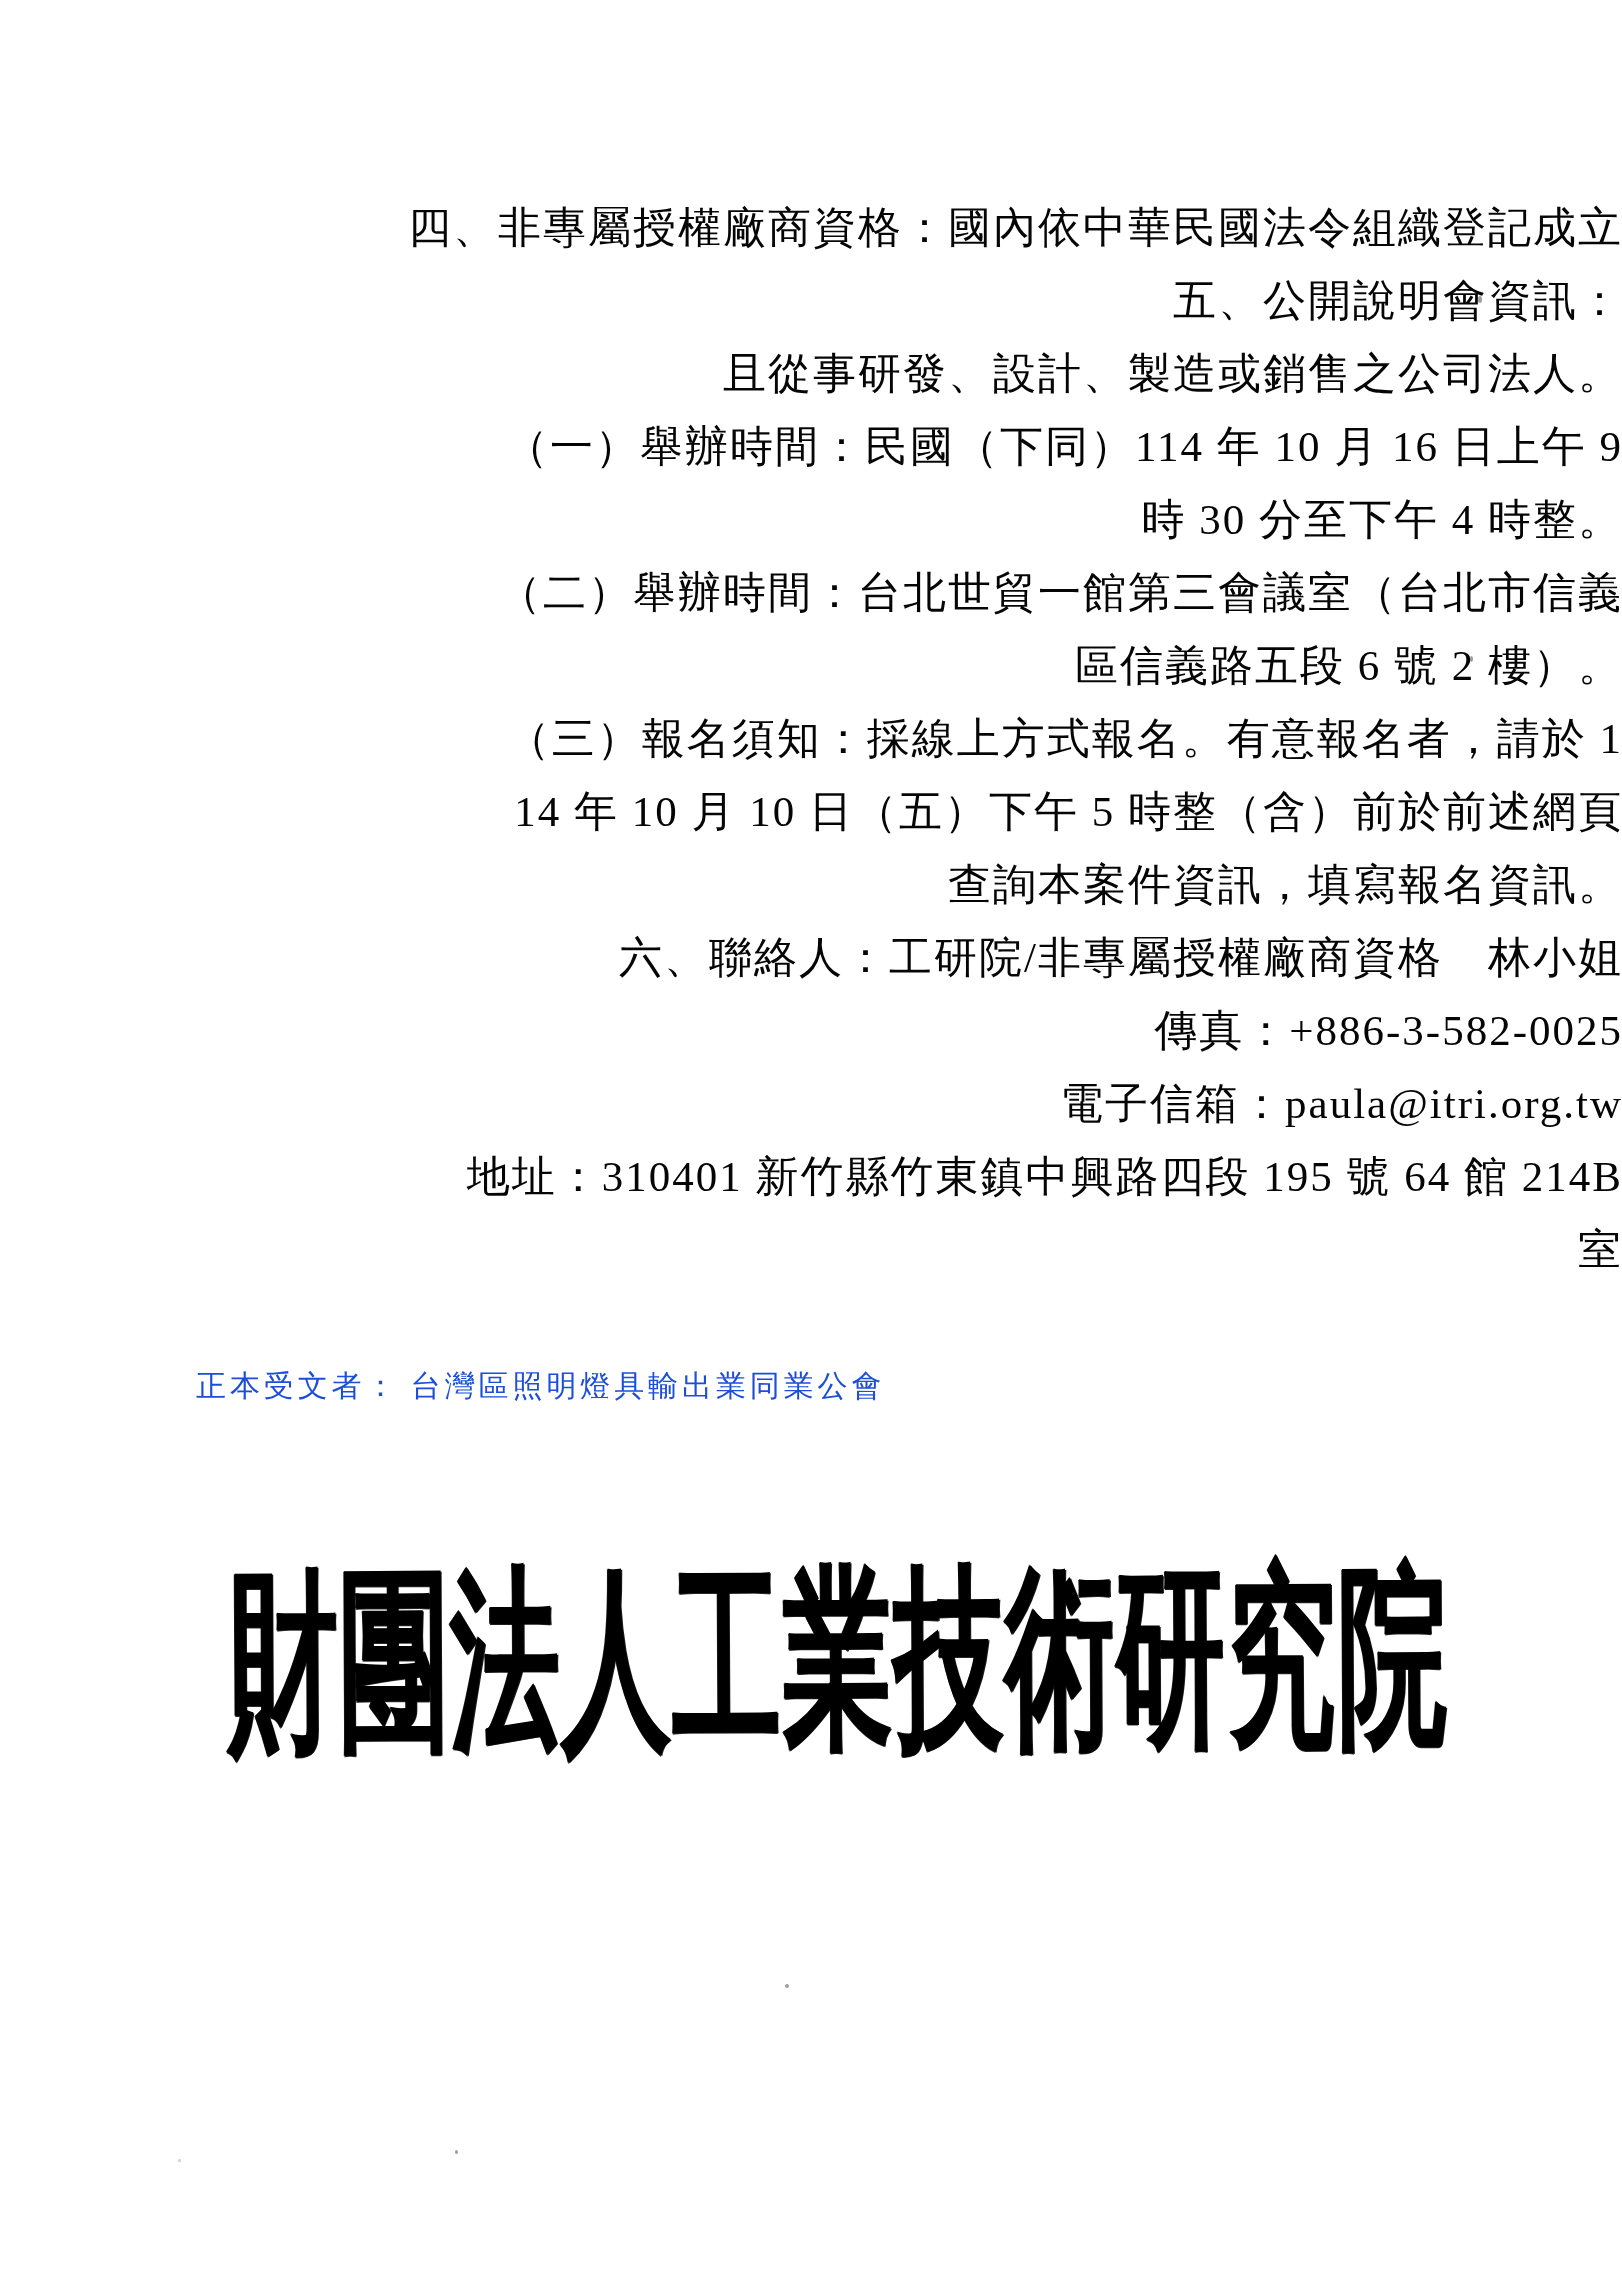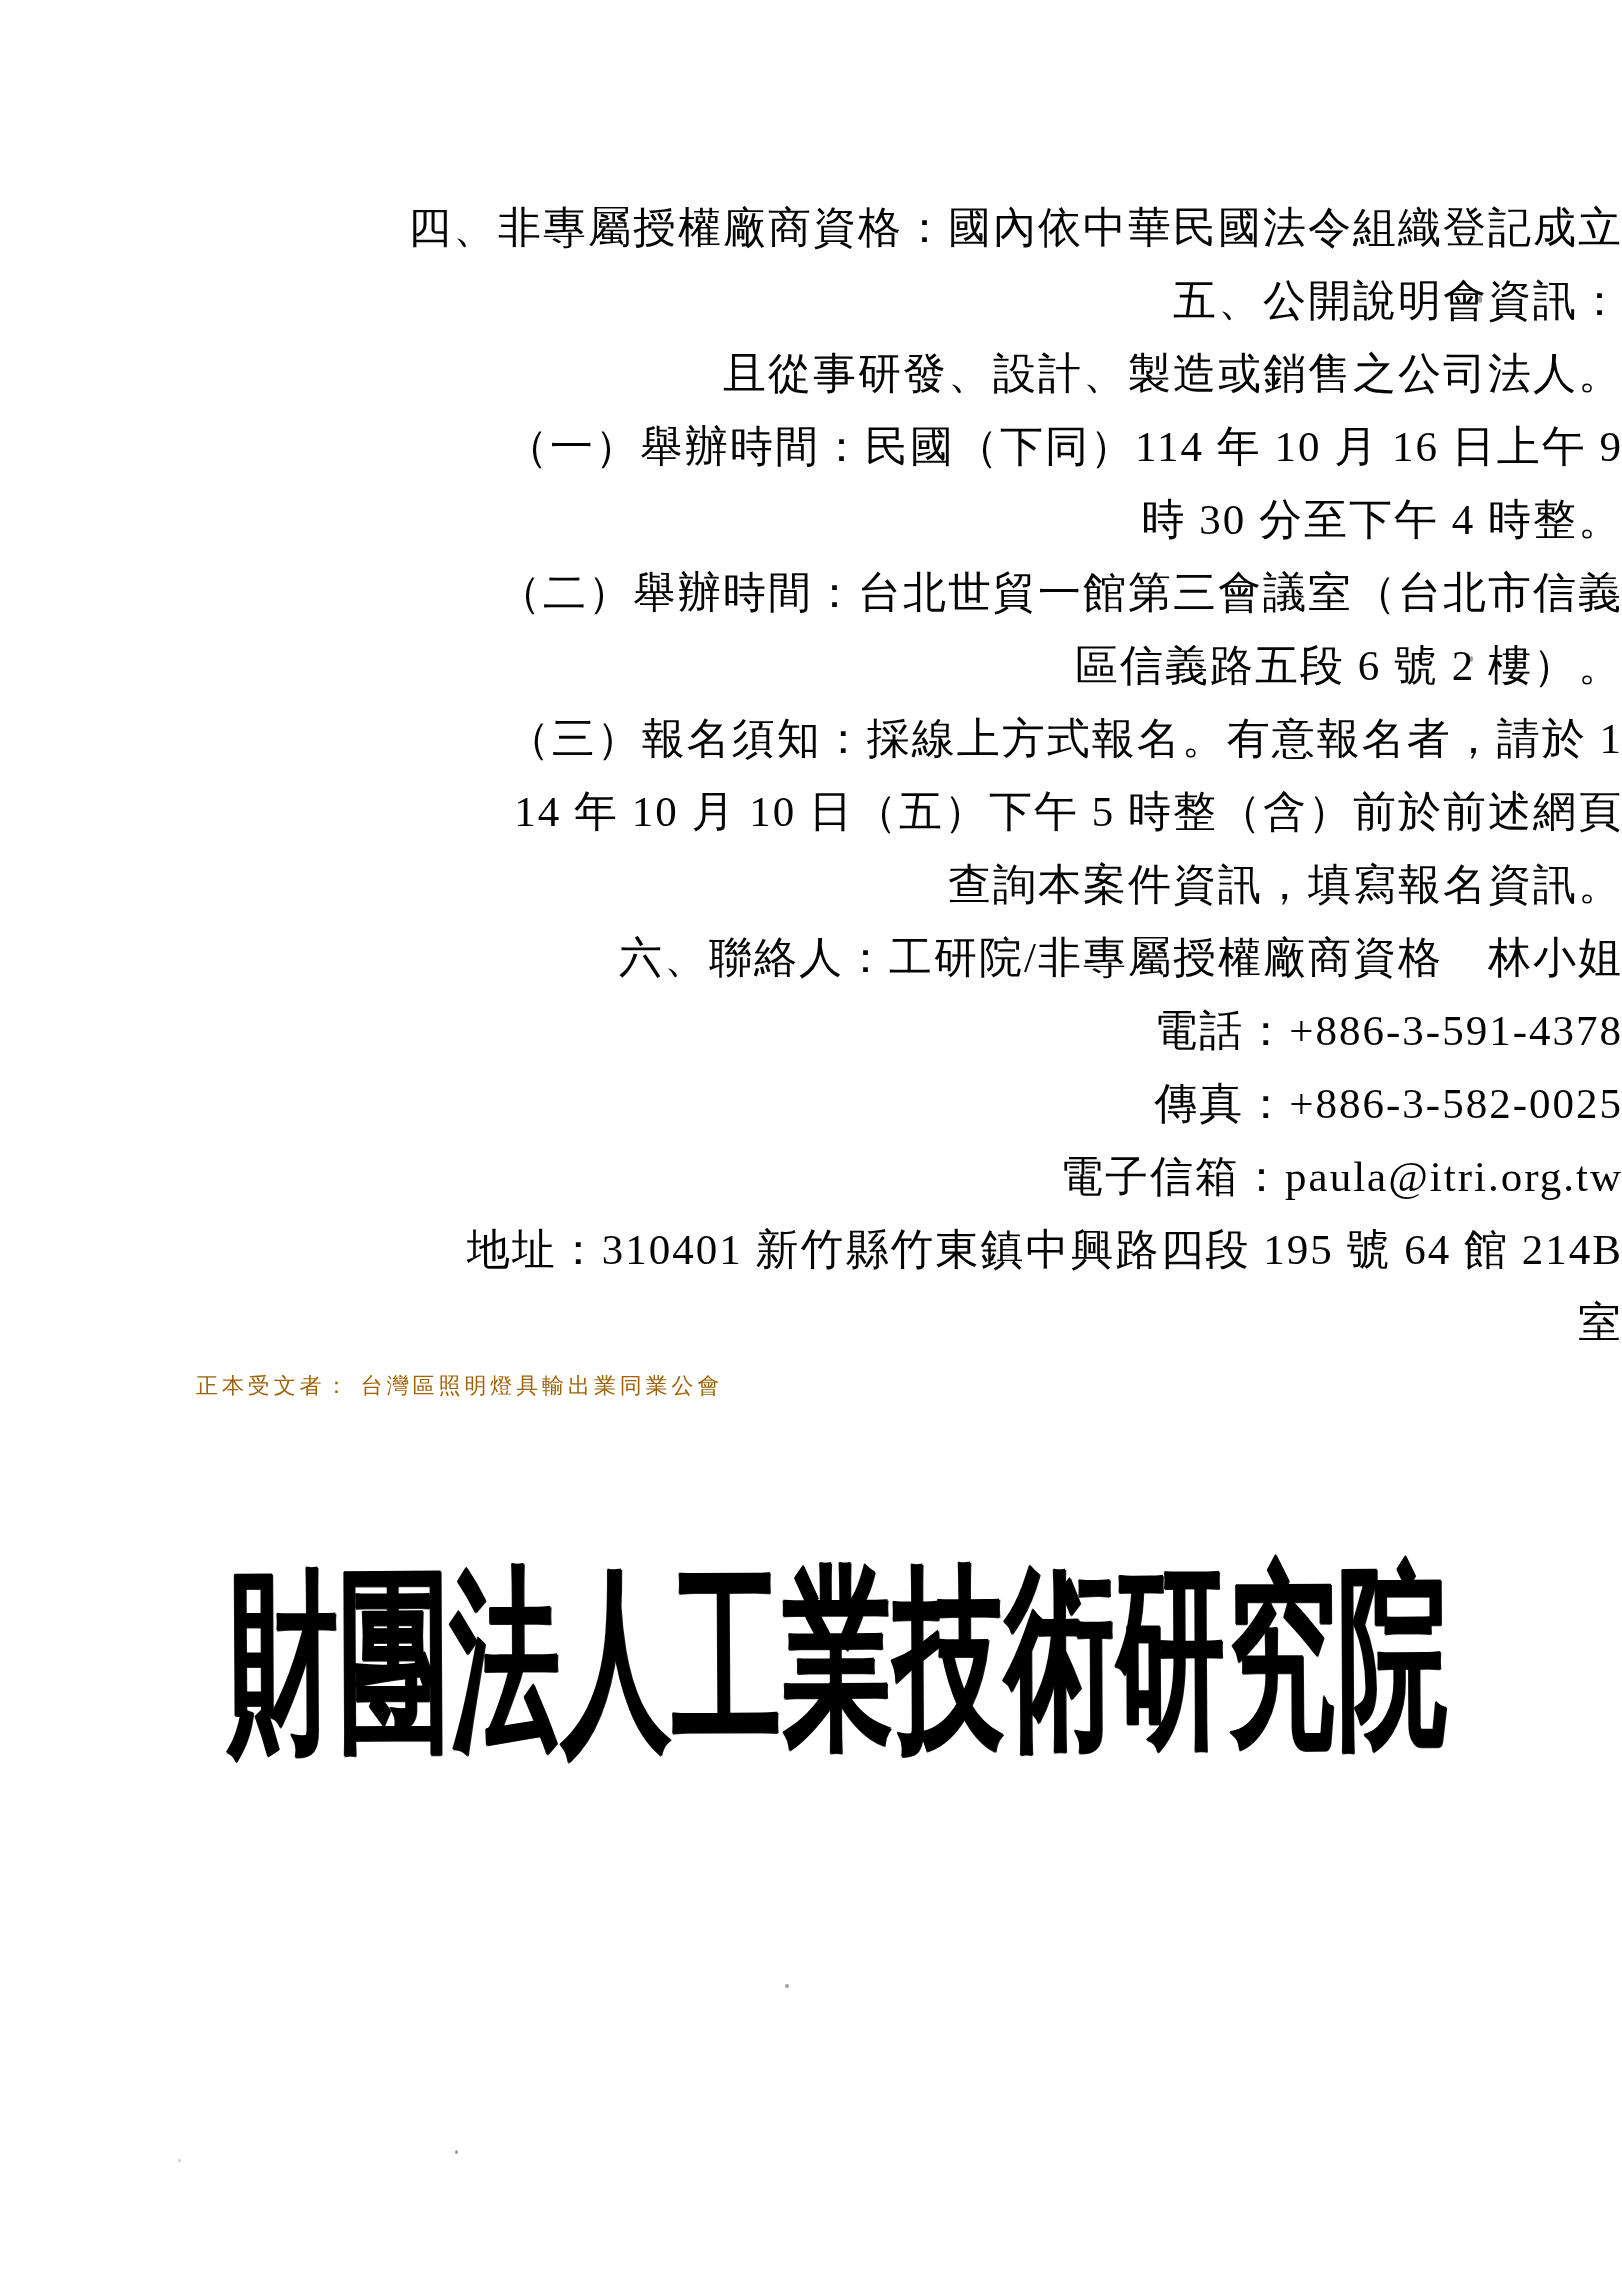--- a/index.html
+++ b/index.html
@@ -32,25 +32,25 @@
     text-align: right;
   }
   
   .indent-item { padding-left: 243px; }   
   .indent-cont { padding-left: 330px; }   
   .indent-sub  { padding-left: 348px; }   
   .recipient {
     position: absolute;
     top: 1362px;
     left: 196px;
-    font-size: 22px;
+    font-size: 30px;
     line-height: 47px;
     letter-spacing: 3.9px;
     white-space: pre;
-    color: #a16207;
+    color: #1d4ed8;
   }
   .stamp {
     position: absolute;
     top: 1548px;
     left: 228px;
   }
   .stamp-text {
     display: inline-block;
     font-size: 196px;
     line-height: 229px;
@@ -85,21 +85,20 @@
     <div class="line indent-item">五、公開說明會資訊：</div>
     <div class="line indent-cont">且從事研發、設計、製造或銷售之公司法人。</div>
     <div class="line indent-sub">（一）舉辦時間：民國（下同）114 年 10 月 16 日上午 9</div>
     <div class="line indent-cont">時 30 分至下午 4 時整。</div>
     <div class="line indent-sub">（二）舉辦時間：台北世貿一館第三會議室（台北市信義</div>
     <div class="line indent-cont">區信義路五段 6 號 2 樓）。</div>
     <div class="line indent-sub">（三）報名須知：採線上方式報名。有意報名者，請於 1</div>
     <div class="line indent-cont">14 年 10 月 10 日（五）下午 5 時整（含）前於前述網頁</div>
     <div class="line indent-cont">查詢本案件資訊，填寫報名資訊。</div>
     <div class="line indent-item">六、聯絡人：工研院/非專屬授權廠商資格　林小姐</div>
-    <div class="line indent-cont">電話：+886-3-591-4378</div>
     <div class="line indent-cont">傳真：+886-3-582-0025</div>
     <div class="line indent-cont">電子信箱：paula@itri.org.tw</div>
     <div class="line indent-cont">地址：310401 新竹縣竹東鎮中興路四段 195 號 64 館 214B</div>
     <div class="line indent-cont">室</div>
   </div>
 
   <div class="recipient">正本受文者： 台灣區照明燈具輸出業同業公會</div>
 
   <div class="stamp">
     <span class="stamp-text">財團法人工業技術研究院</span>

